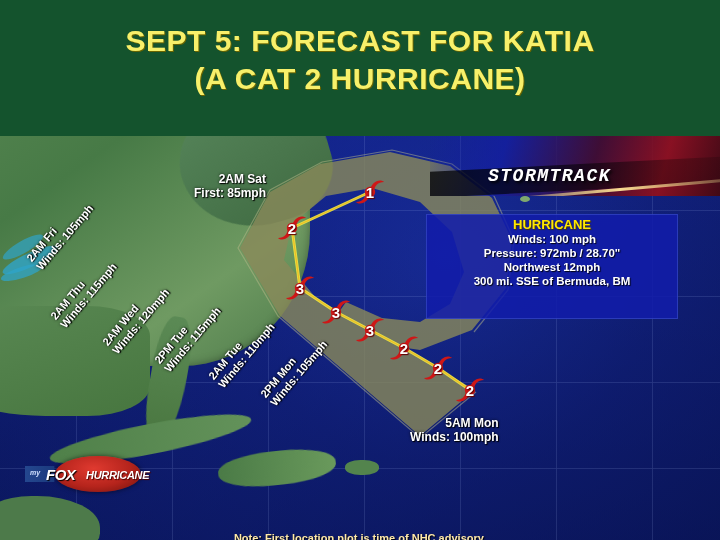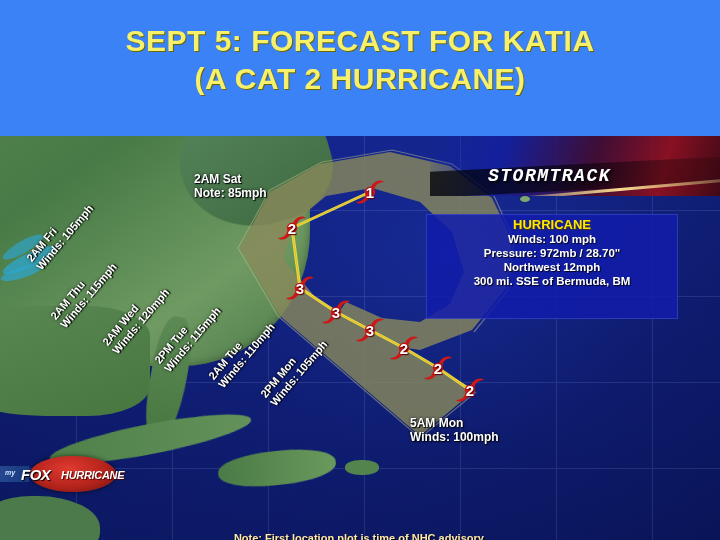--- a/index.html
+++ b/index.html
@@ -1,20 +1,20 @@
 <!DOCTYPE html>
 <html><head>
 <meta charset="utf-8">
 <style>
   html,body{margin:0;padding:0;background:#000;}
   body{width:720px;height:540px;overflow:hidden;font-family:"Liberation Sans",sans-serif;}
   #slide{position:relative;width:720px;height:540px;overflow:hidden;background:#0b1a6e;}
 
   
-  #header{position:absolute;left:0;top:0;width:720px;height:136px;background:#3b82f6;overflow:hidden;}
+  #header{position:absolute;left:0;top:0;width:720px;height:136px;background:#14532d;overflow:hidden;}
   #header .ttl{position:absolute;left:0;top:22px;width:720px;text-align:center;color:#f7f06a;
     font-size:30px;font-weight:bold;line-height:38px;letter-spacing:.5px;
     text-shadow:1px 1px 0 #6a6500;}
 
   
   #map{position:absolute;left:0;top:136px;width:720px;height:404px;overflow:hidden;
     background:
       radial-gradient(circle at 62% 30%, #1a2fa0 0%, #132383 40%, #0d1a66 100%);
   }
   .ocean-shade{position:absolute;inset:0;
@@ -67,21 +67,21 @@
 
   
   .hmark{position:absolute;width:34px;height:34px;transform:translate(-17px,-17px);}
   .hmark .num{position:absolute;left:0;top:0;width:34px;height:34px;display:flex;
     align-items:center;justify-content:center;color:#fff;font-size:15px;font-weight:bold;
     text-shadow:0 0 2px #7a0000,1px 1px 1px #5a0000;z-index:3;}
 
   
   .lbl{position:absolute;color:#fff;font-size:11px;font-weight:bold;line-height:13px;
     white-space:nowrap;text-shadow:1px 1px 1px rgba(0,0,0,.95),0 0 3px rgba(0,0,0,.8);}
-  .lbl.big{font-size:12px;line-height:14px;}
+  .lbl.big{font-size:12px;line-height:14px;text-align:right;}
   .diag{transform-origin:left top;transform:rotate(-50deg);}
 
   
   #info{position:absolute;left:426px;top:78px;width:252px;height:105px;
     background:rgba(18,28,170,.86);
     box-shadow:0 0 0 1px rgba(120,150,255,.25) inset;
     text-align:center;padding-top:4px;box-sizing:border-box;}
   #info .hd{color:#ffe800;font-size:13px;font-weight:bold;line-height:14px;
     text-shadow:1px 1px 1px #4a3a00;}
   #info .ln{color:#fff;font-size:11.5px;font-weight:bold;line-height:14px;
@@ -95,21 +95,21 @@
   #banner .g2{position:absolute;left:-10px;top:28px;width:320px;height:26px;
     background:linear-gradient(90deg,rgba(0,0,0,.75),rgba(0,0,0,.55),rgba(0,0,0,.1));
     transform:rotate(-3deg);}
   #banner .streak{position:absolute;left:40px;top:52px;width:300px;height:3px;
     background:linear-gradient(90deg,rgba(255,220,120,0),rgba(255,230,150,.95),rgba(255,200,80,0));
     transform:rotate(-5deg);}
   #banner .txt{position:absolute;left:58px;top:30px;color:#fff;font-size:18px;font-weight:bold;
     font-style:italic;letter-spacing:1.5px;text-shadow:2px 2px 3px rgba(0,0,0,.95);}
 
   
-  #logo{position:absolute;left:0;top:320px;width:130px;height:36px;}
+  #logo{position:absolute;left:25px;top:320px;width:130px;height:36px;}
   #logo .oval{position:absolute;left:30px;top:0;width:86px;height:36px;border-radius:50%;
     background:radial-gradient(ellipse at 45% 35%,#e03a30 0%,#b5241c 55%,#6e110c 100%);
     box-shadow:0 0 5px rgba(0,0,0,.6);}
   #logo .bar{position:absolute;left:0;top:10px;width:130px;height:16px;
     background:linear-gradient(90deg,#24478f 0%,#1b3a7e 22%,rgba(27,58,126,0) 23%,rgba(0,0,0,0) 100%);}
   #logo .my{position:absolute;left:5px;top:13px;color:#cfe0ff;font-size:7px;font-weight:bold;font-style:italic;}
   #logo .fox{position:absolute;left:21px;top:10px;color:#fff;font-size:15px;font-weight:bold;
     font-style:italic;letter-spacing:-.5px;text-shadow:1px 1px 1px #000;}
   #logo .hur{position:absolute;left:61px;top:13px;color:#fff;font-size:11px;font-weight:bold;
     font-style:italic;letter-spacing:-.3px;text-shadow:1px 1px 1px #4a0000;}
@@ -242,21 +242,21 @@
         <path d="M17 17 C17 7,27 3,31 7 C25 7,21 11,21 17 Z"></path>
         <path d="M17 17 C17 27,7 31,3 27 C9 27,13 23,13 17 Z"></path>
         <circle cx="17" cy="17" r="5.2"></circle>
           </g>
         </svg>
       <div class="num">2</div>
     </div>
 
     <div class="lbl big" style="left:194px;top:36px">
       <div>2AM Sat</div>
-      <div>Note: 85mph</div>
+      <div>First: 85mph</div>
     </div>
     <div class="lbl big" style="left:410px;top:280px">
       <div>5AM Mon</div>
       <div>Winds: 100mph</div>
     </div>
 
     <div class="lbl diag" style="left:24px;top:120px">
       <div>2AM Fri</div>
       <div>Winds: 105mph</div>
     </div>

